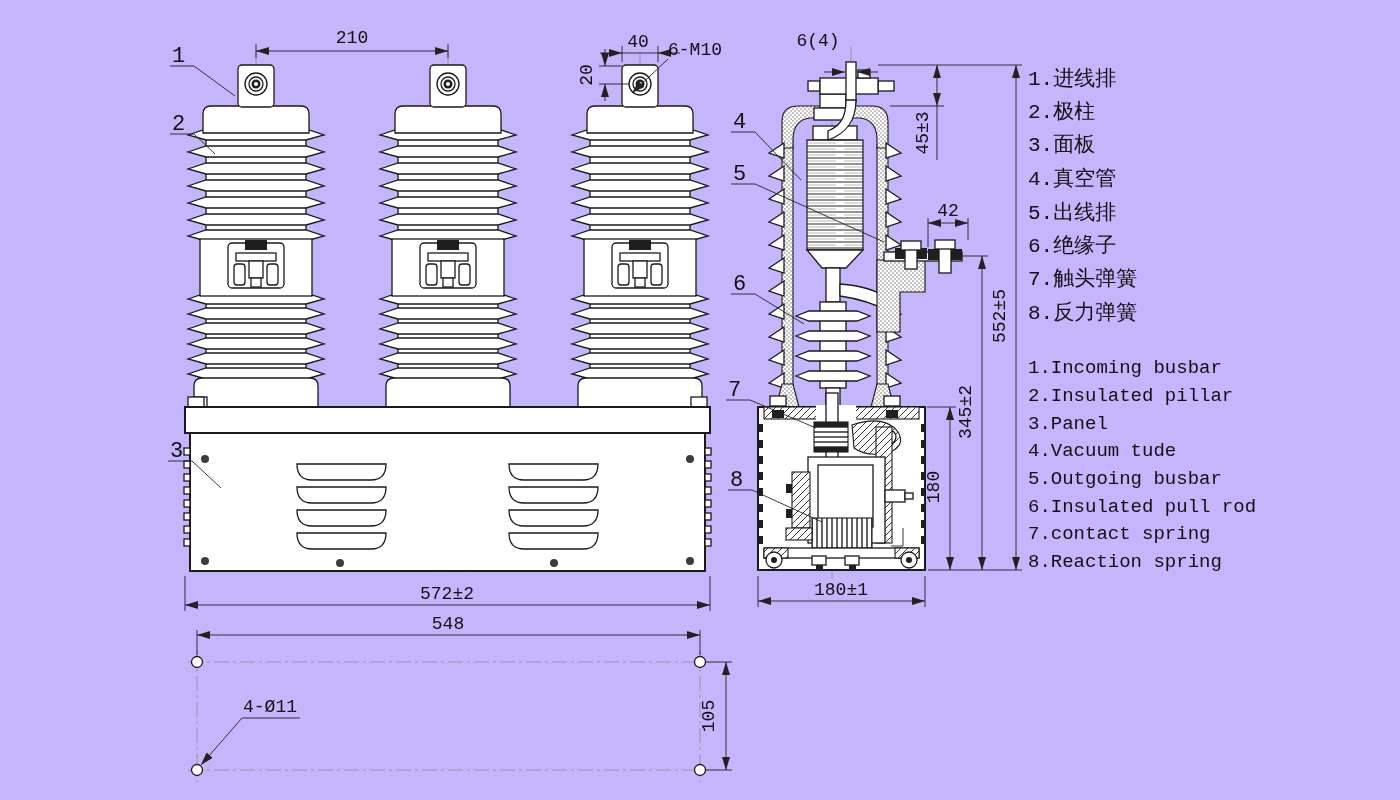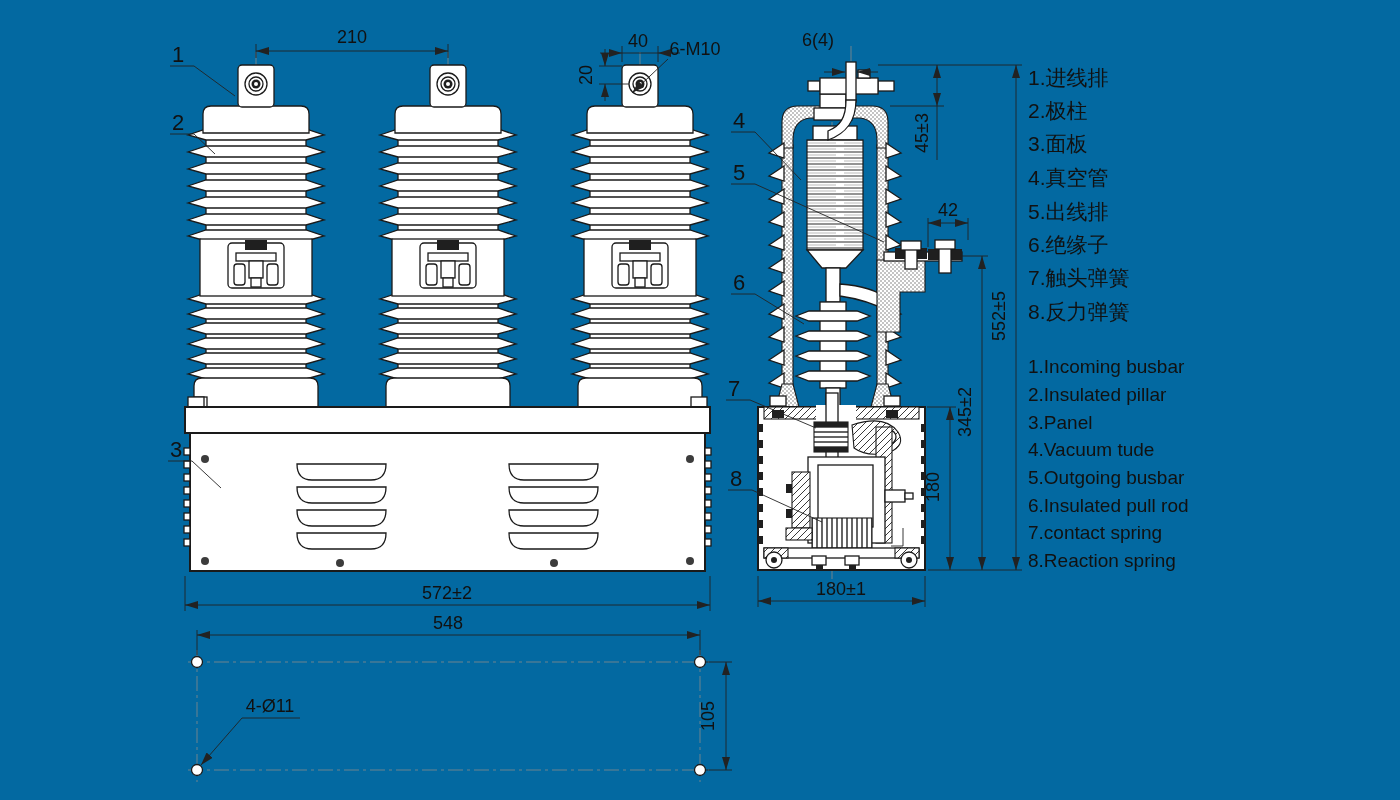--- a/index.html
+++ b/index.html
@@ -1,17 +1,17 @@
 <!DOCTYPE html>
 <html><head>
 <meta charset="utf-8">
 <style>
   html,body{margin:0;padding:0;background:#ffffff;}
-  #stage{position:relative;width:1400px;height:800px;background:#0369a1;overflow:hidden;
-         font-family:Liberation Sans, sans-serif;}
+  #stage{position:relative;width:1400px;height:800px;background:#c4b5fd;overflow:hidden;
+         font-family:Liberation Mono, monospace;}
   svg{position:absolute;left:0;top:0;}
   .o  {fill:#fff;stroke:#1a1a1a;stroke-width:1.3;}
   .o2 {fill:#fff;stroke:#1a1a1a;stroke-width:2;}
   .h  {fill:url(#hatch);stroke:#1a1a1a;stroke-width:1.1;}
   .s  {fill:url(#stip);stroke:#1a1a1a;stroke-width:1.1;}
   .k  {fill:#1f1f1f;stroke:none;}
   .thin{stroke:#222;stroke-width:0.9;fill:none;}
   .dim {stroke:#222;stroke-width:0.9;fill:none;}
   .cl  {stroke:#8a8a8a;stroke-width:0.8;fill:none;stroke-dasharray:15 4 3 4;}
   .coil{fill:url(#coilH);stroke:#1a1a1a;stroke-width:1.1;}

